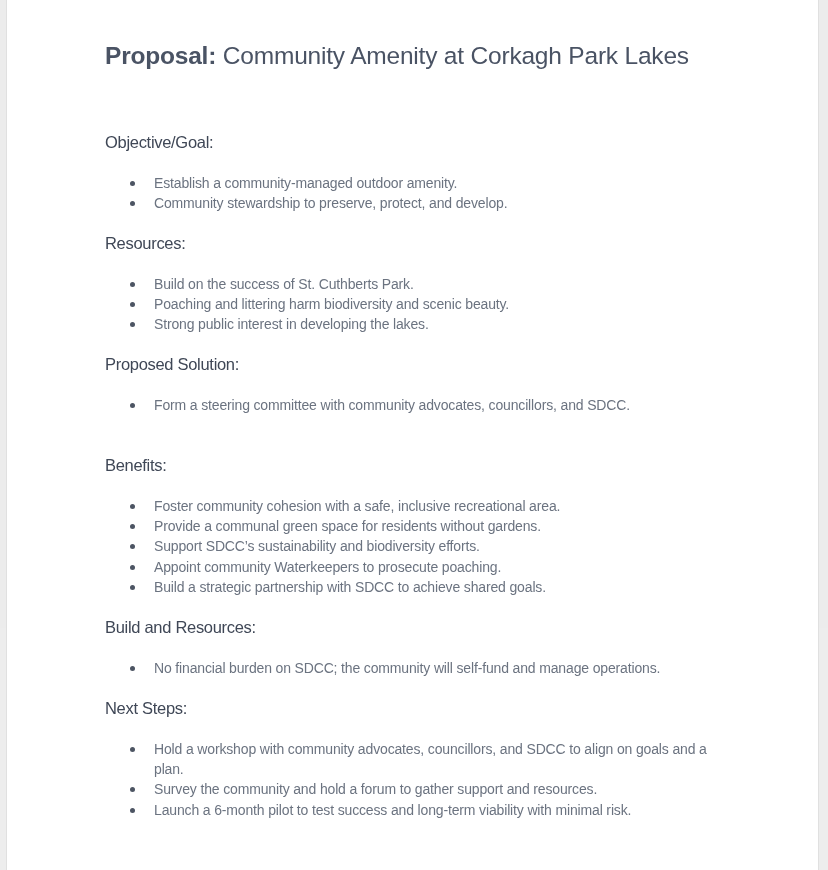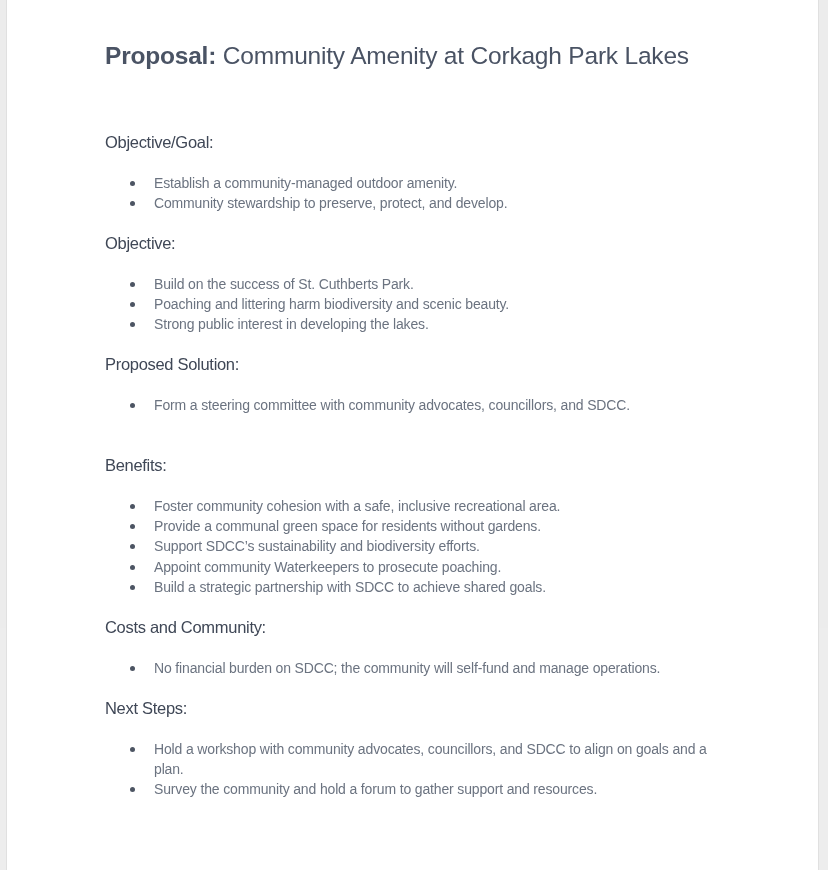--- a/index.html
+++ b/index.html
@@ -98,21 +98,21 @@
 
     <div class="section" id="sec-objective">
       <h2>Objective/Goal:</h2>
       <ul>
         <li><span class="bullet"></span><span>Establish a community-managed outdoor amenity.</span></li>
         <li><span class="bullet"></span><span>Community stewardship to preserve, protect, and develop.</span></li>
       </ul>
     </div>
 
     <div class="section" id="sec-background">
-      <h2>Objective:</h2>
+      <h2>Resources:</h2>
       <ul>
         <li><span class="bullet"></span><span>Build on the success of St. Cuthberts Park.</span></li>
         <li><span class="bullet"></span><span>Poaching and littering harm biodiversity and scenic beauty.</span></li>
         <li><span class="bullet"></span><span>Strong public interest in developing the lakes.</span></li>
       </ul>
     </div>
 
     <div class="section" id="sec-solution">
       <h2>Proposed Solution:</h2>
       <ul>
@@ -125,28 +125,29 @@
       <ul>
         <li><span class="bullet"></span><span>Foster community cohesion with a safe, inclusive recreational area.</span></li>
         <li><span class="bullet"></span><span>Provide a communal green space for residents without gardens.</span></li>
         <li><span class="bullet"></span><span>Support SDCC’s sustainability and biodiversity efforts.</span></li>
         <li><span class="bullet"></span><span>Appoint community Waterkeepers to prosecute poaching.</span></li>
         <li><span class="bullet"></span><span>Build a strategic partnership with SDCC to achieve shared goals.</span></li>
       </ul>
     </div>
 
     <div class="section" id="sec-costs">
-      <h2>Costs and Community:</h2>
+      <h2>Build and Resources:</h2>
       <ul>
         <li><span class="bullet"></span><span>No financial burden on SDCC; the community will self-fund and manage operations.</span></li>
       </ul>
     </div>
 
     <div class="section" id="sec-next">
       <h2>Next Steps:</h2>
       <ul>
         <li><span class="bullet"></span><span>Hold a workshop with community advocates, councillors, and SDCC to align on goals and a plan.</span></li>
         <li><span class="bullet"></span><span>Survey the community and hold a forum to gather support and resources.</span></li>
+        <li><span class="bullet"></span><span>Launch a 6-month pilot to test success and long-term viability with minimal risk.</span></li>
       </ul>
     </div>
 
   </div>
 </div>
 
 </body></html>

